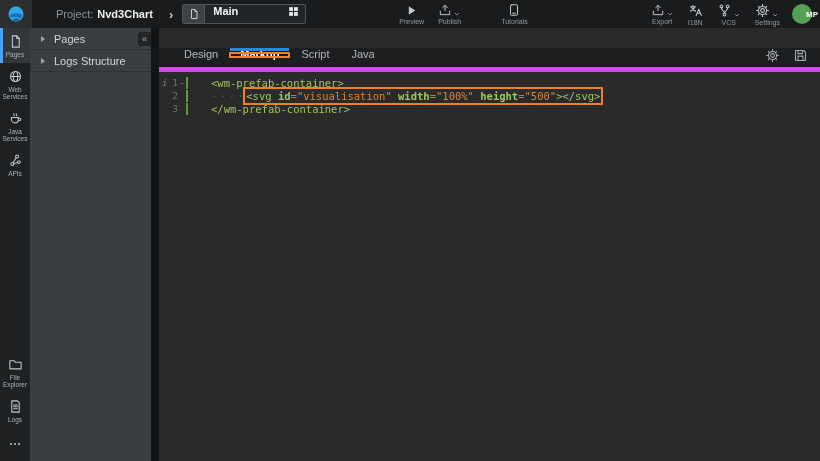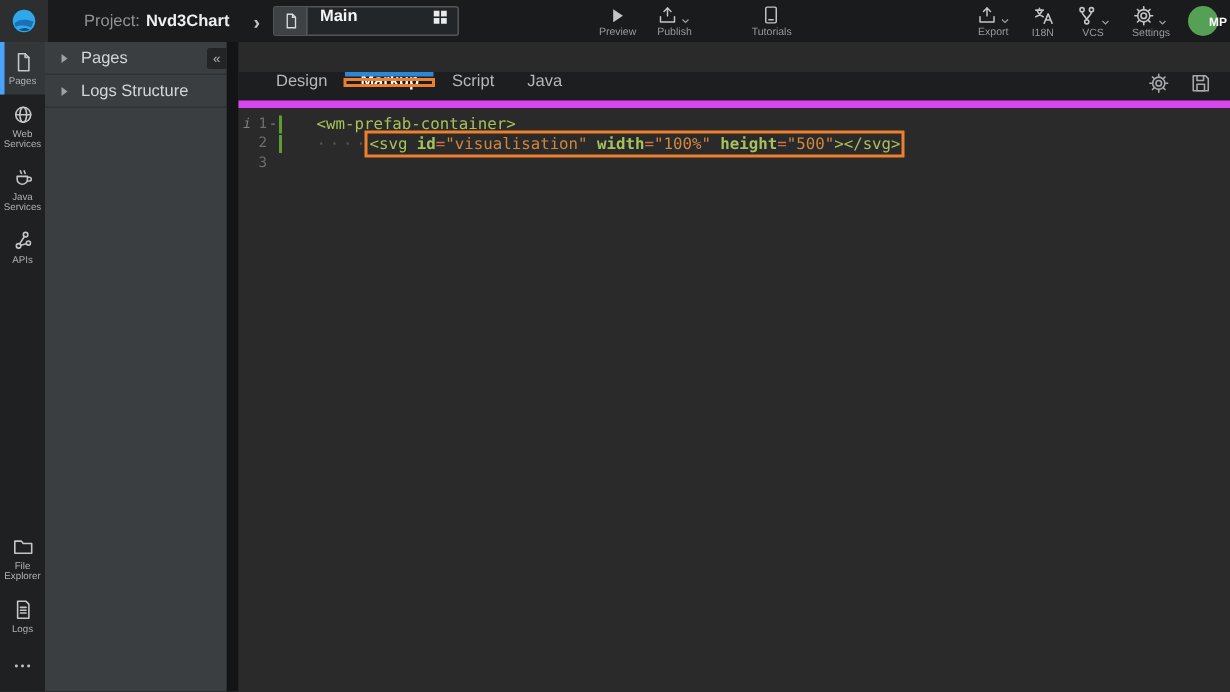--- a/index.html
+++ b/index.html
@@ -334,16 +334,17 @@
             <span class="g-fold"></span>
           </span>
           <span class="code-text"><span class="tk-indent">····</span><span class="callout-box"><span class="tk-tag">&lt;svg</span><span class="tk-attr"> id</span><span class="tk-eq">=</span><span class="tk-val">"visualisation"</span><span class="tk-attr"> width</span><span class="tk-eq">=</span><span class="tk-val">"100%"</span><span class="tk-attr"> height</span><span class="tk-eq">=</span><span class="tk-val">"500"</span><span class="tk-tag">&gt;&lt;/svg&gt;</span></span></span>
         </div>
         <div class="code-line">
           <span class="gutter">
             <span class="g-info"></span>
             <span class="g-num">3</span>
             <span class="g-fold"></span>
           </span>
+          <span class="code-text"><span class="tk-tag">&lt;/wm-prefab-container&gt;</span></span>
         </div>
       </div>
   </div>
 </div>
 
 </body></html>

